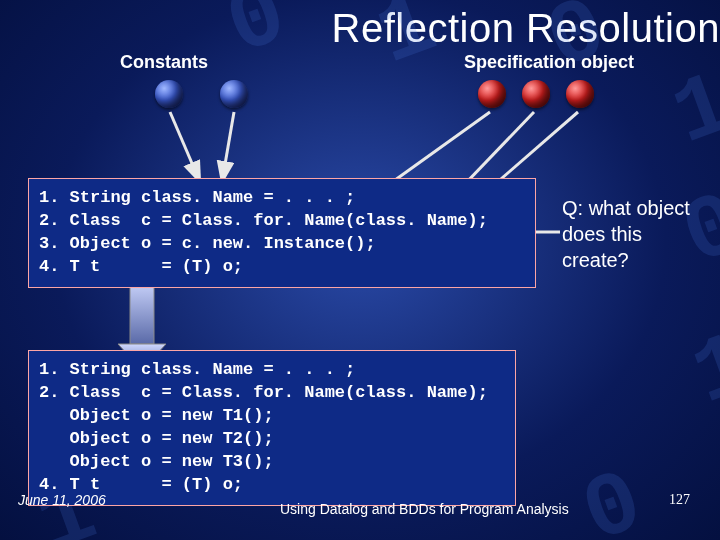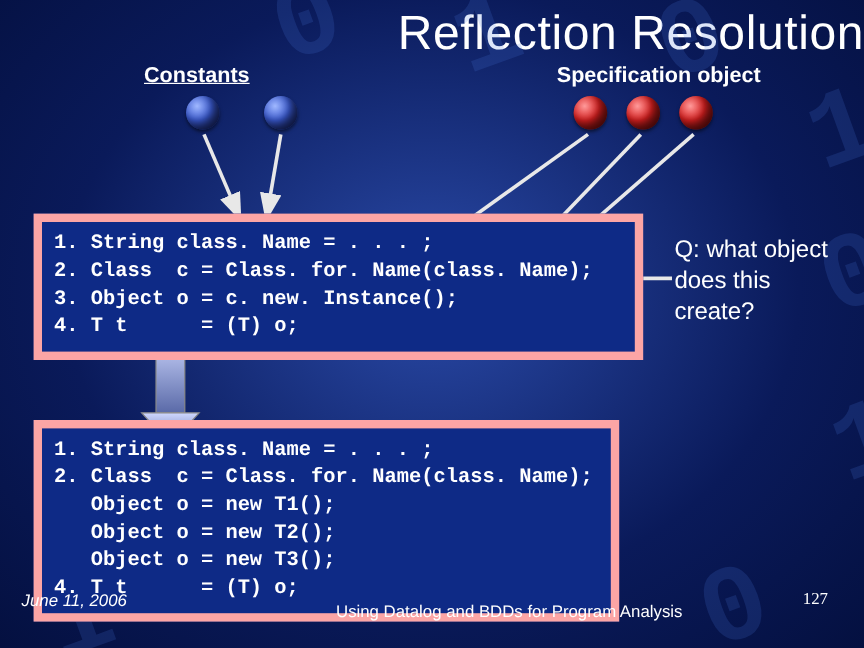--- a/index.html
+++ b/index.html
@@ -13,34 +13,34 @@
   }
   
   .bgdigits { position:absolute; inset:0; overflow:hidden; opacity:0.18; pointer-events:none; }
   .bgdigits span { position:absolute; font-family:"Courier New",monospace; font-size:90px; font-weight:bold; color:#4a7ae0; transform:rotate(-20deg); }
   .d1{top:-30px;left:230px}.d2{top:-20px;left:380px}.d3{top:-15px;left:550px}
   .d4{top:60px;right:-10px}.d5{top:180px;right:-20px}.d6{top:320px;right:-30px}
   .d7{bottom:-20px;right:80px}.d8{bottom:-30px;left:40px}
 
   .title { font-size:40px; text-align:right; padding-top:6px; font-weight:normal; letter-spacing:0.5px; }
   .subhead { position:absolute; top:52px; font-weight:bold; font-size:18px; }
-  .subhead.left { left:120px;text-decoration:underline; }
+  .subhead.left { left:120px; }
   .subhead.right { right:86px; }
 
   .balls { position:absolute; top:80px; left:0; right:0; height:40px; }
   .ball { position:absolute; width:28px; height:28px; border-radius:50%; box-shadow: inset -5px -5px 8px rgba(0,0,0,0.55), 0 2px 3px rgba(0,0,0,0.5); }
   .ball.blue { background: radial-gradient(circle at 33% 30%, #a0b8ff 0%, #3a5ad0 45%, #101a60 100%); }
   .ball.red  { background: radial-gradient(circle at 33% 30%, #ff9a9a 0%, #d82020 45%, #600808 100%); }
 
   svg.arrows { position:absolute; top:0; left:0; pointer-events:none; }
 
   .codebox {
     position:absolute;
     background:#0e2a86;
-    border:7px solid #fca5a5;
+    border:1px solid #fca5a5;
     font-family:"Courier New",monospace;
     font-weight:bold;
     font-size:17px;
     line-height:1.35;
     padding:8px 10px;
     white-space:pre;
   }
   .codebox.top { left:28px; top:178px; width:508px; }
   .codebox.bot { left:28px; top:350px; width:488px; }
 

